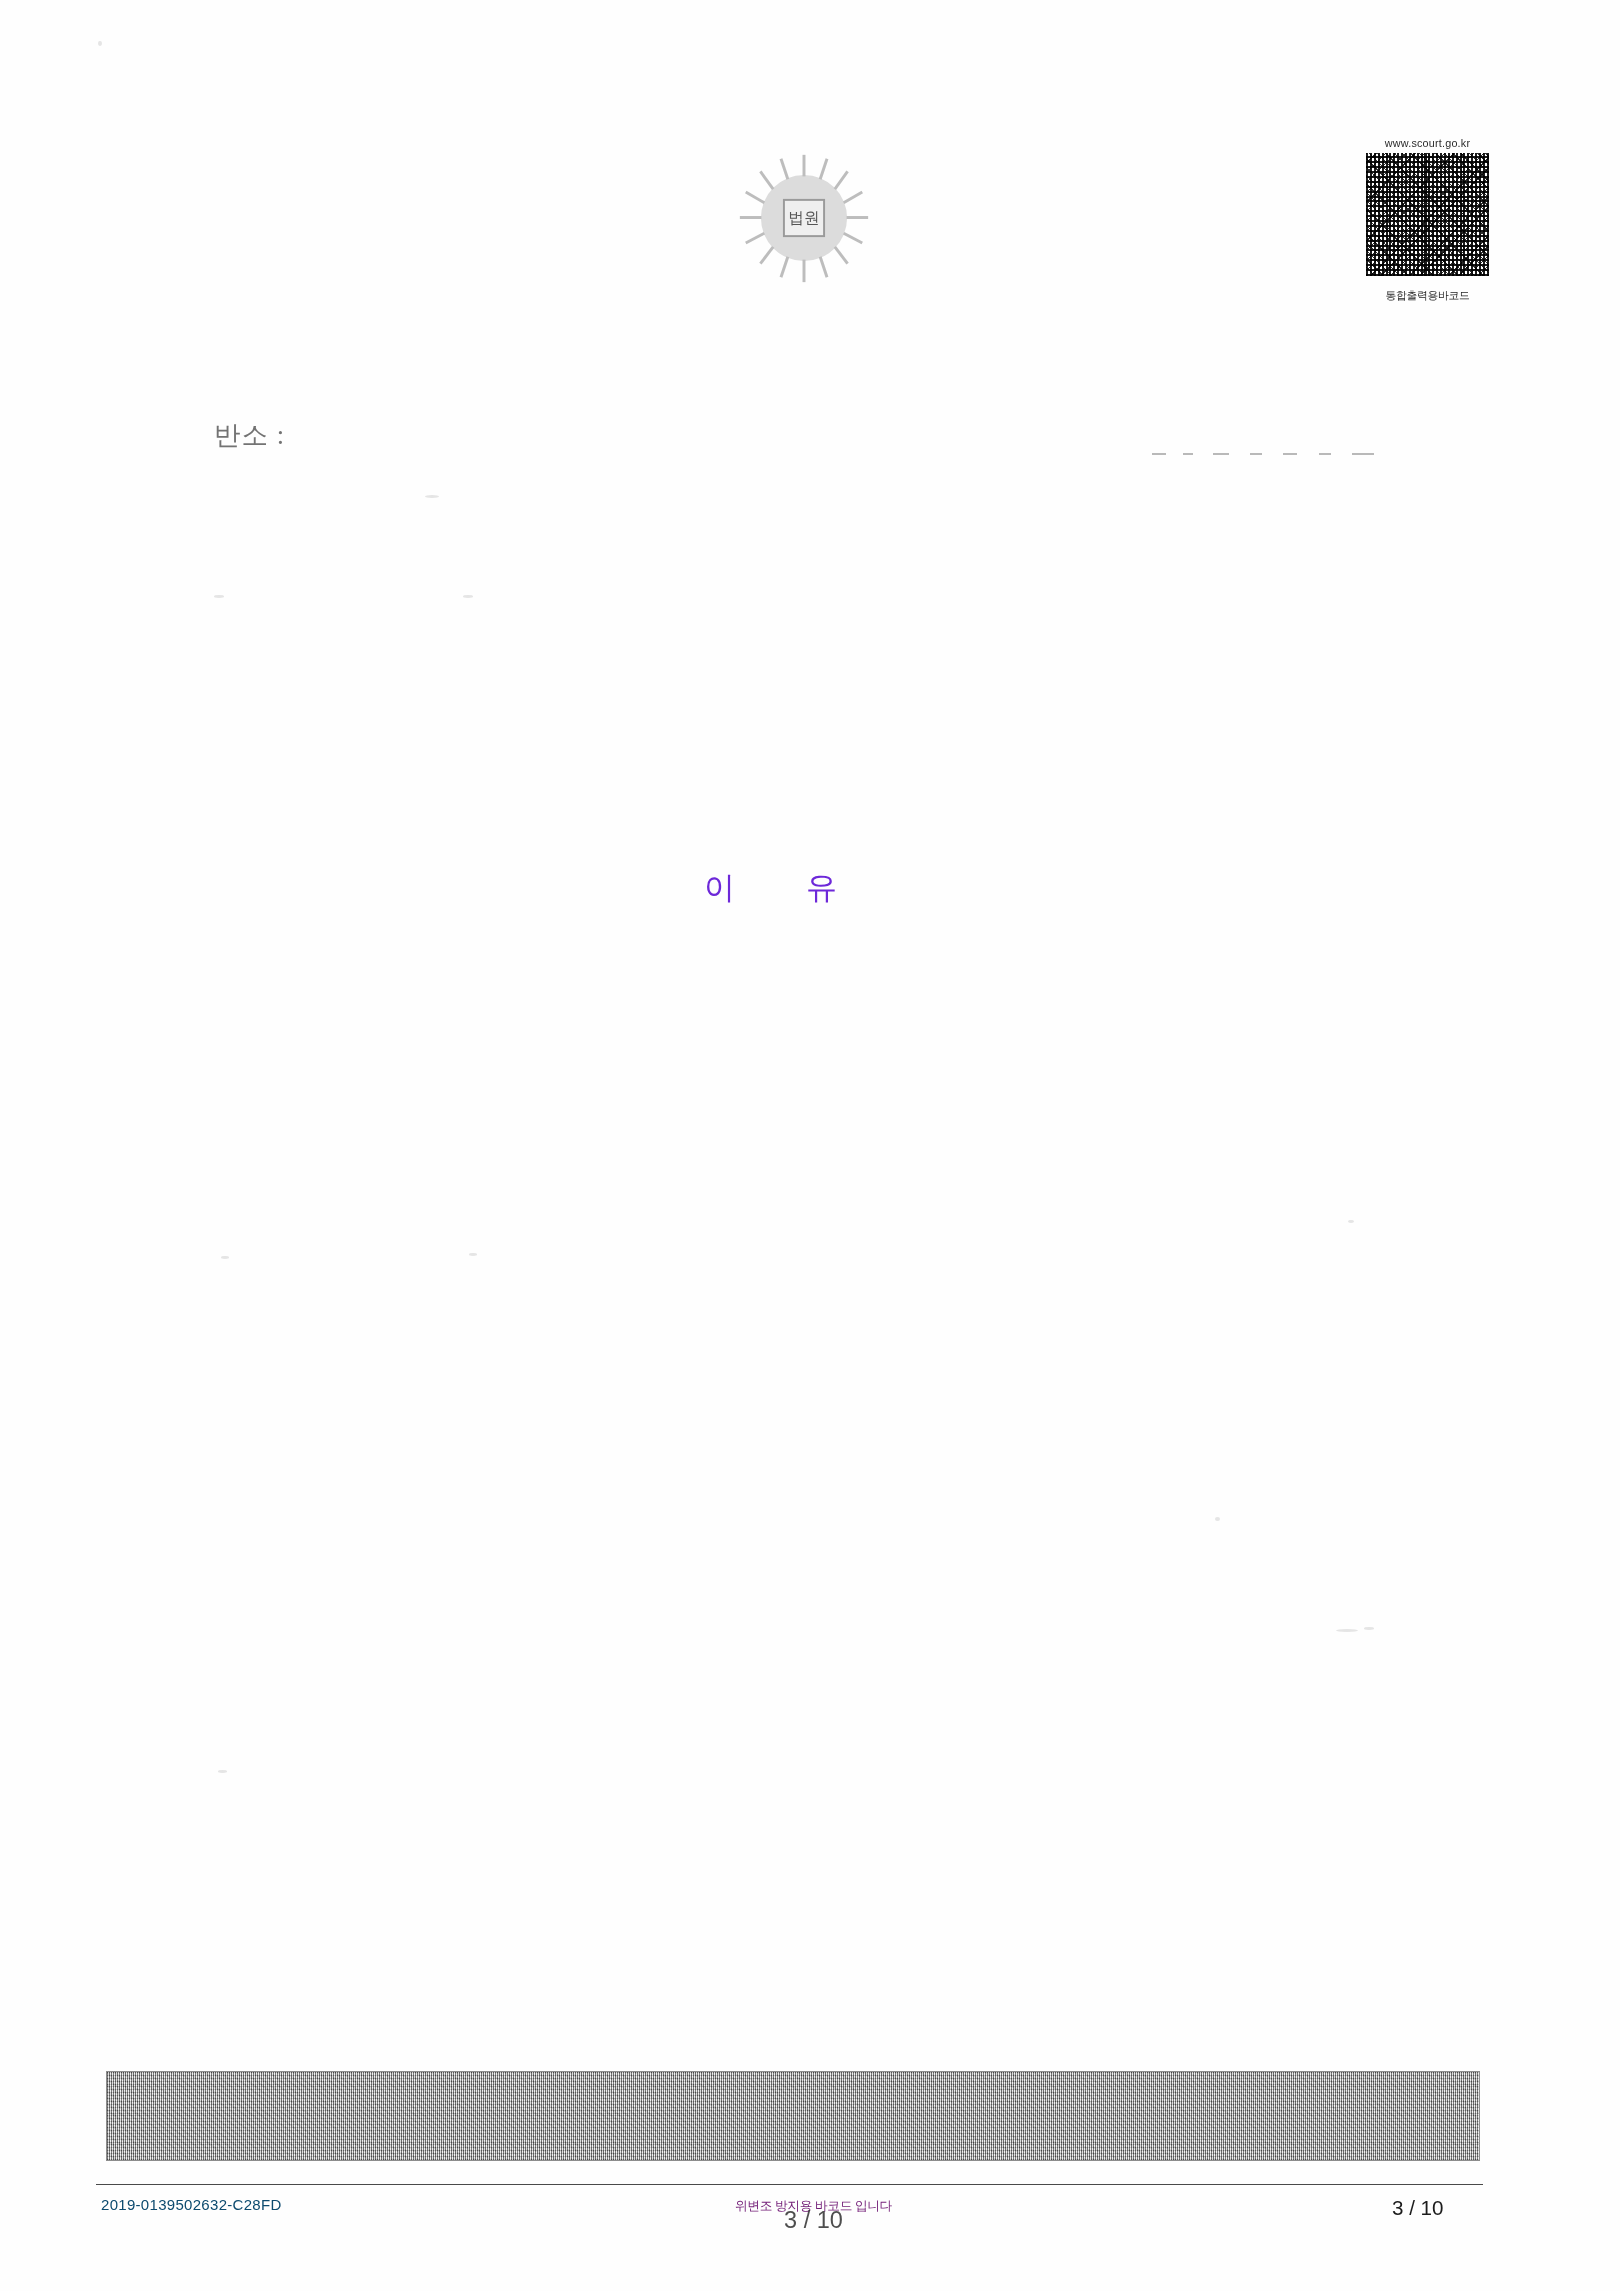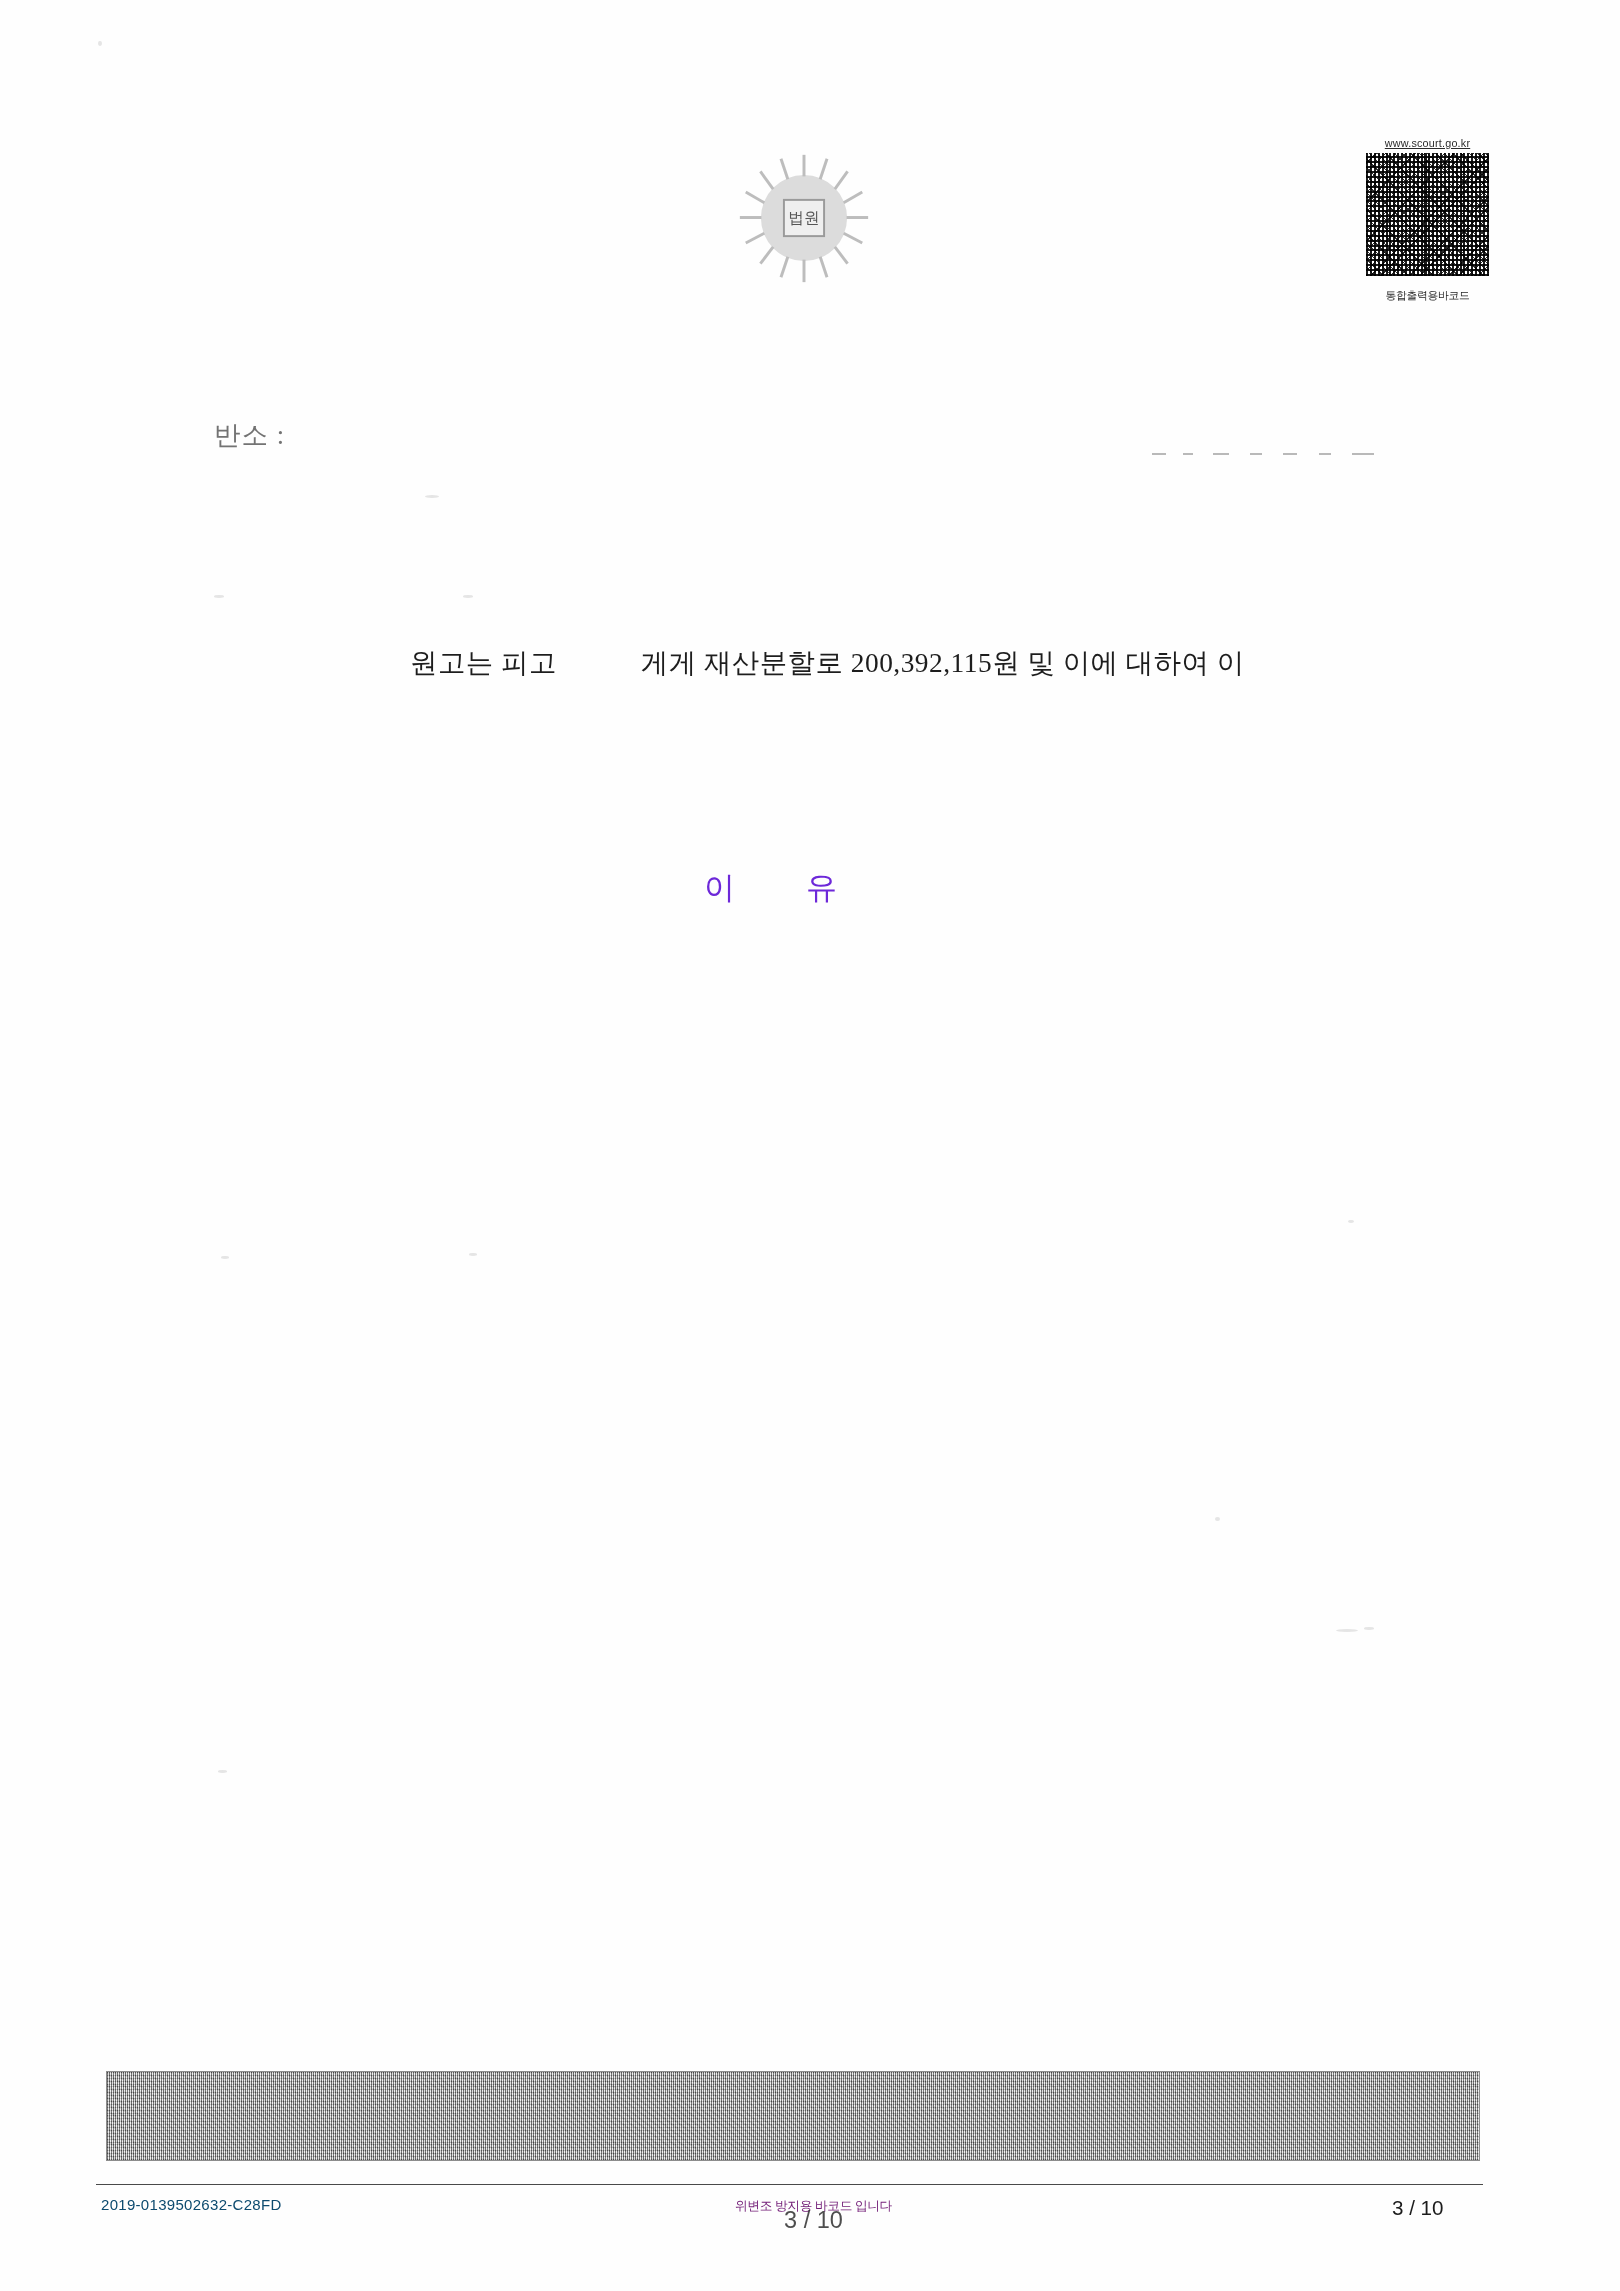--- a/index.html
+++ b/index.html
@@ -52,21 +52,20 @@
     height: 172px;
     text-align: center;
   }
   .barcode-url {
     font-family: "Liberation Sans", sans-serif;
     font-size: 10.8px;
     letter-spacing: 0.2px;
     color: #2b2b2b;
     line-height: 12.7px;
     white-space: nowrap;
-    text-decoration: underline;
   }
   .barcode-img {
     width: 123px;
     height: 123px;
     margin: 2px auto 0 auto;
     background-color: #ffffff;
     background-image:
       repeating-linear-gradient(0deg, #1c1c1c 0 2px, transparent 2px 4.9px),
       repeating-linear-gradient(90deg, #1c1c1c 0 2px, transparent 2px 3.9px),
       repeating-linear-gradient(45deg, #333 0 1px, transparent 1px 5.9px),
@@ -261,23 +260,20 @@
   <div class="dash-marks">
     <i style="left:0px;width:13.7px;"></i>
     <i style="left:31px;width:9.8px;"></i>
     <i style="left:61px;width:15.7px;"></i>
     <i style="left:98px;width:11.8px;"></i>
     <i style="left:131px;width:13.7px;"></i>
     <i style="left:167px;width:11.8px;"></i>
     <i style="left:200px;width:21.6px;"></i>
   </div>
 
-  <div class="para-1">
-    <span>원고는 피고</span><span class="gap"></span><span>게게 재산분할로 200,392,115원 및 이에 대하여 이</span>
-  </div>
 
 
   <div class="heading-reason">
     <span>이</span><span class="sp"></span><span>유</span>
   </div>
 
   <div class="noise-strip"></div>
 
   <div class="footer-rule"></div>
   <div class="footer-left">2019-0139502632-C28FD</div>

